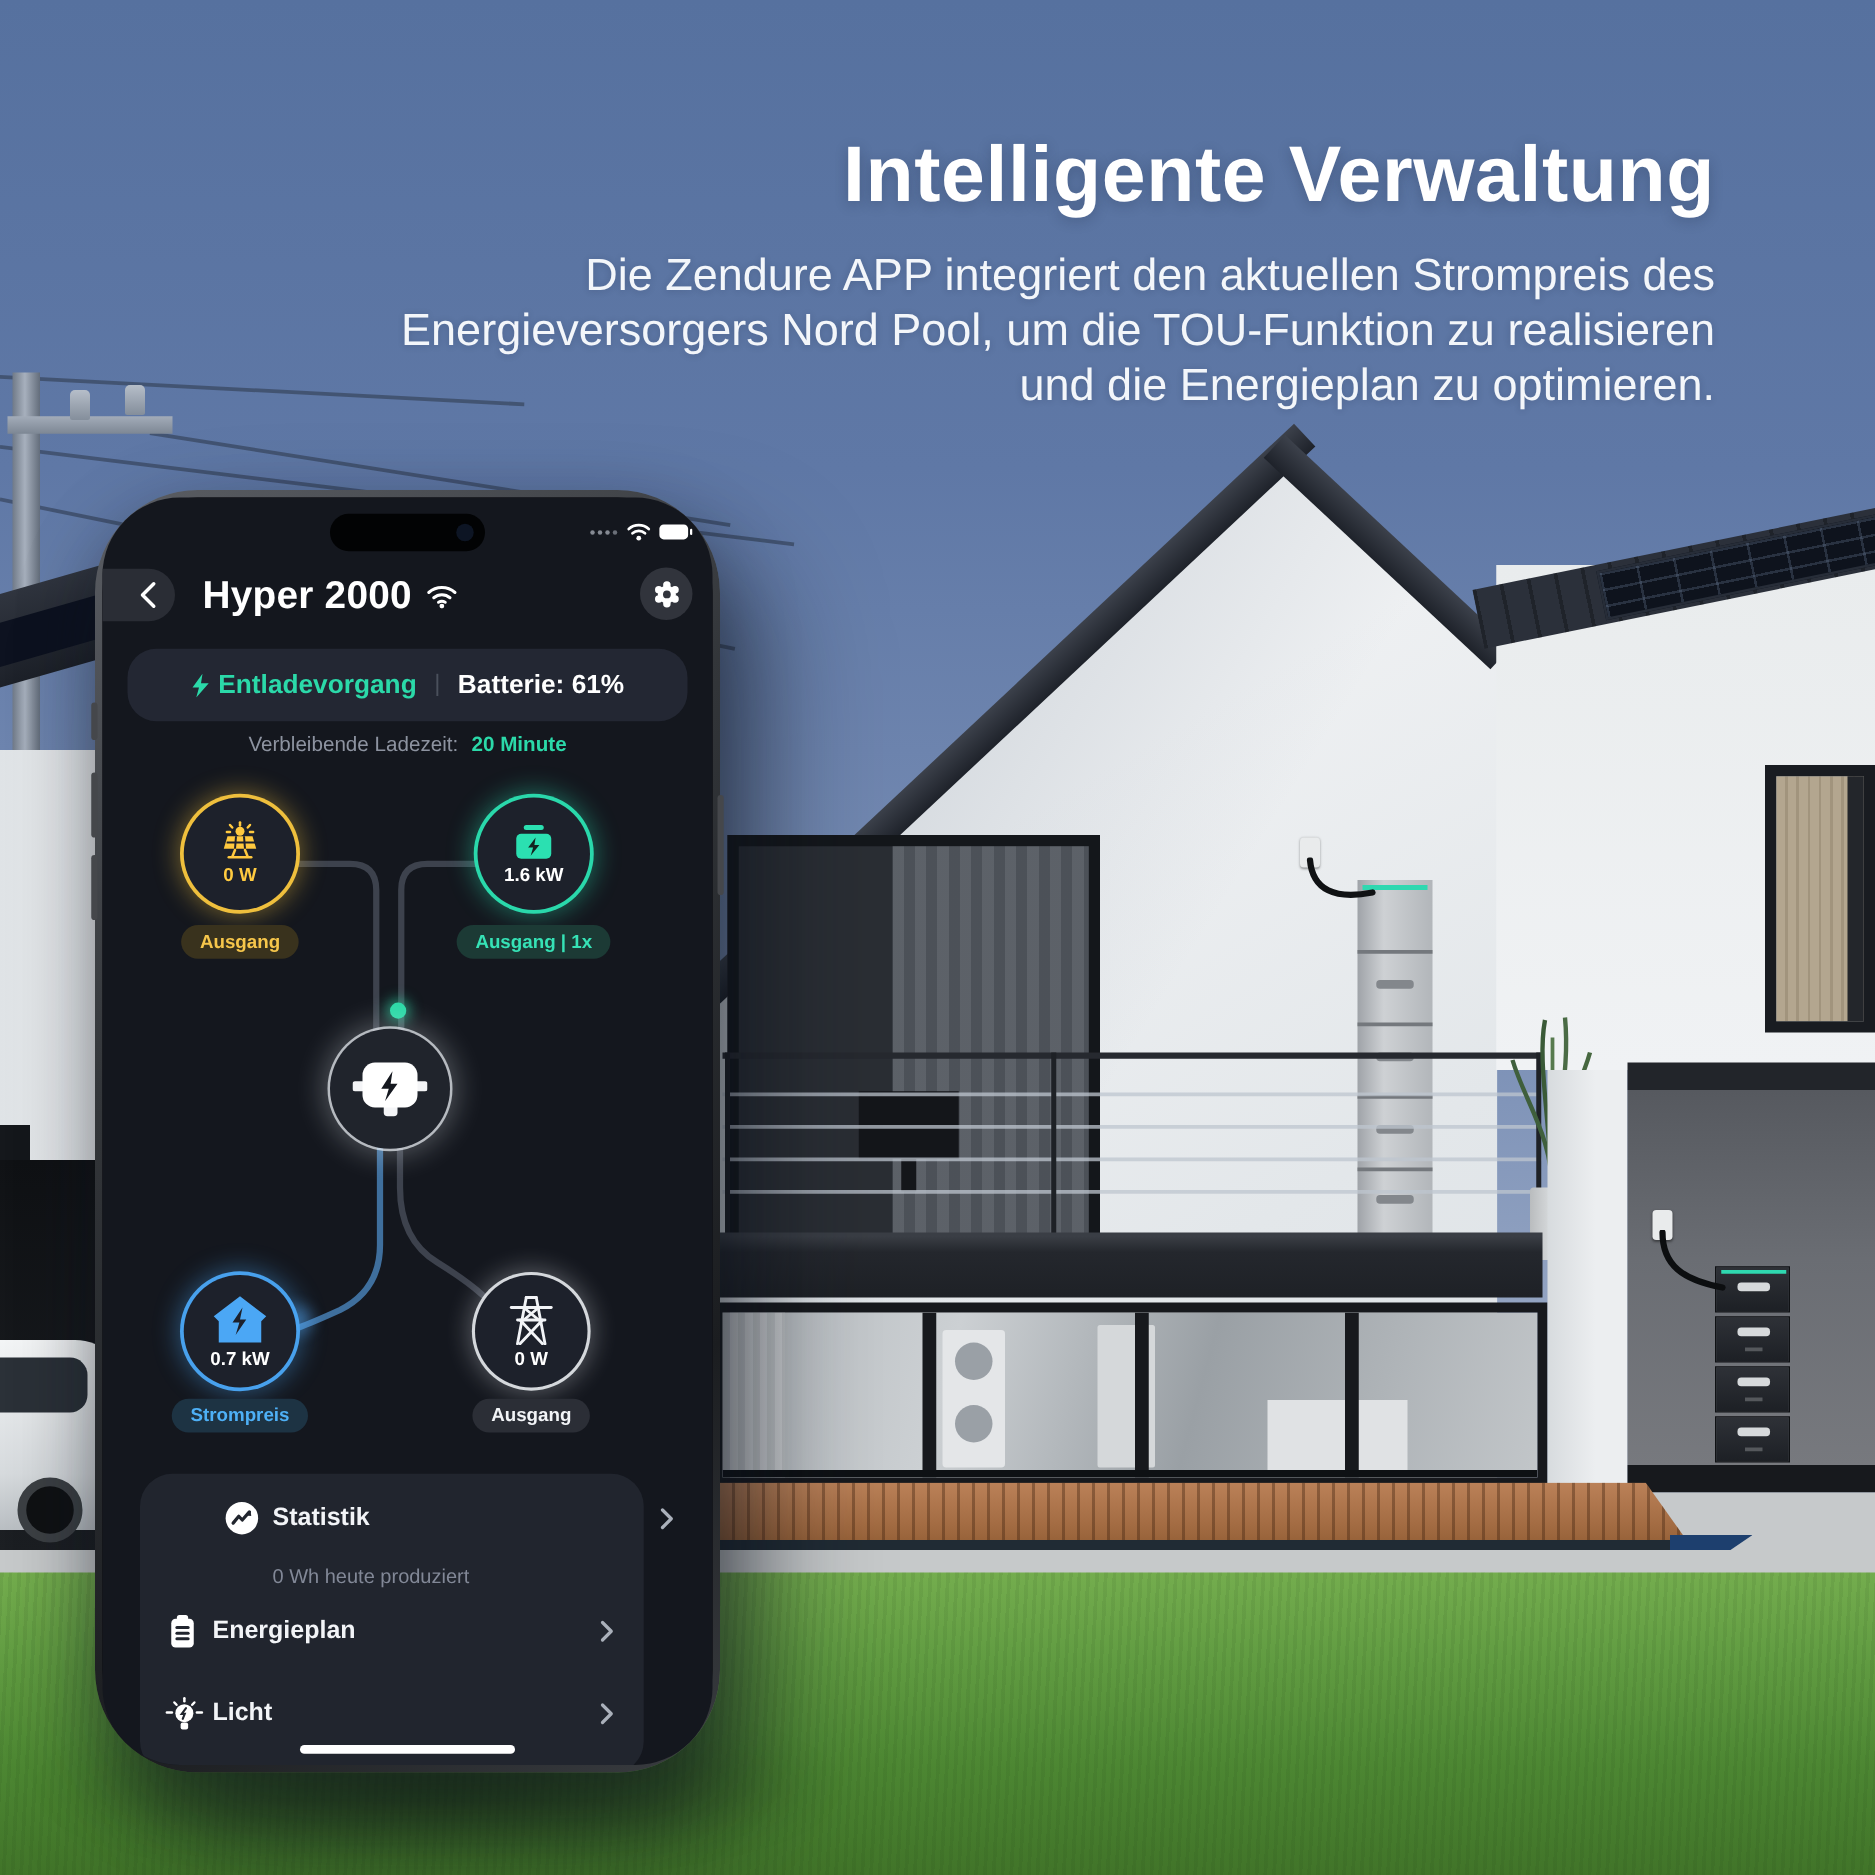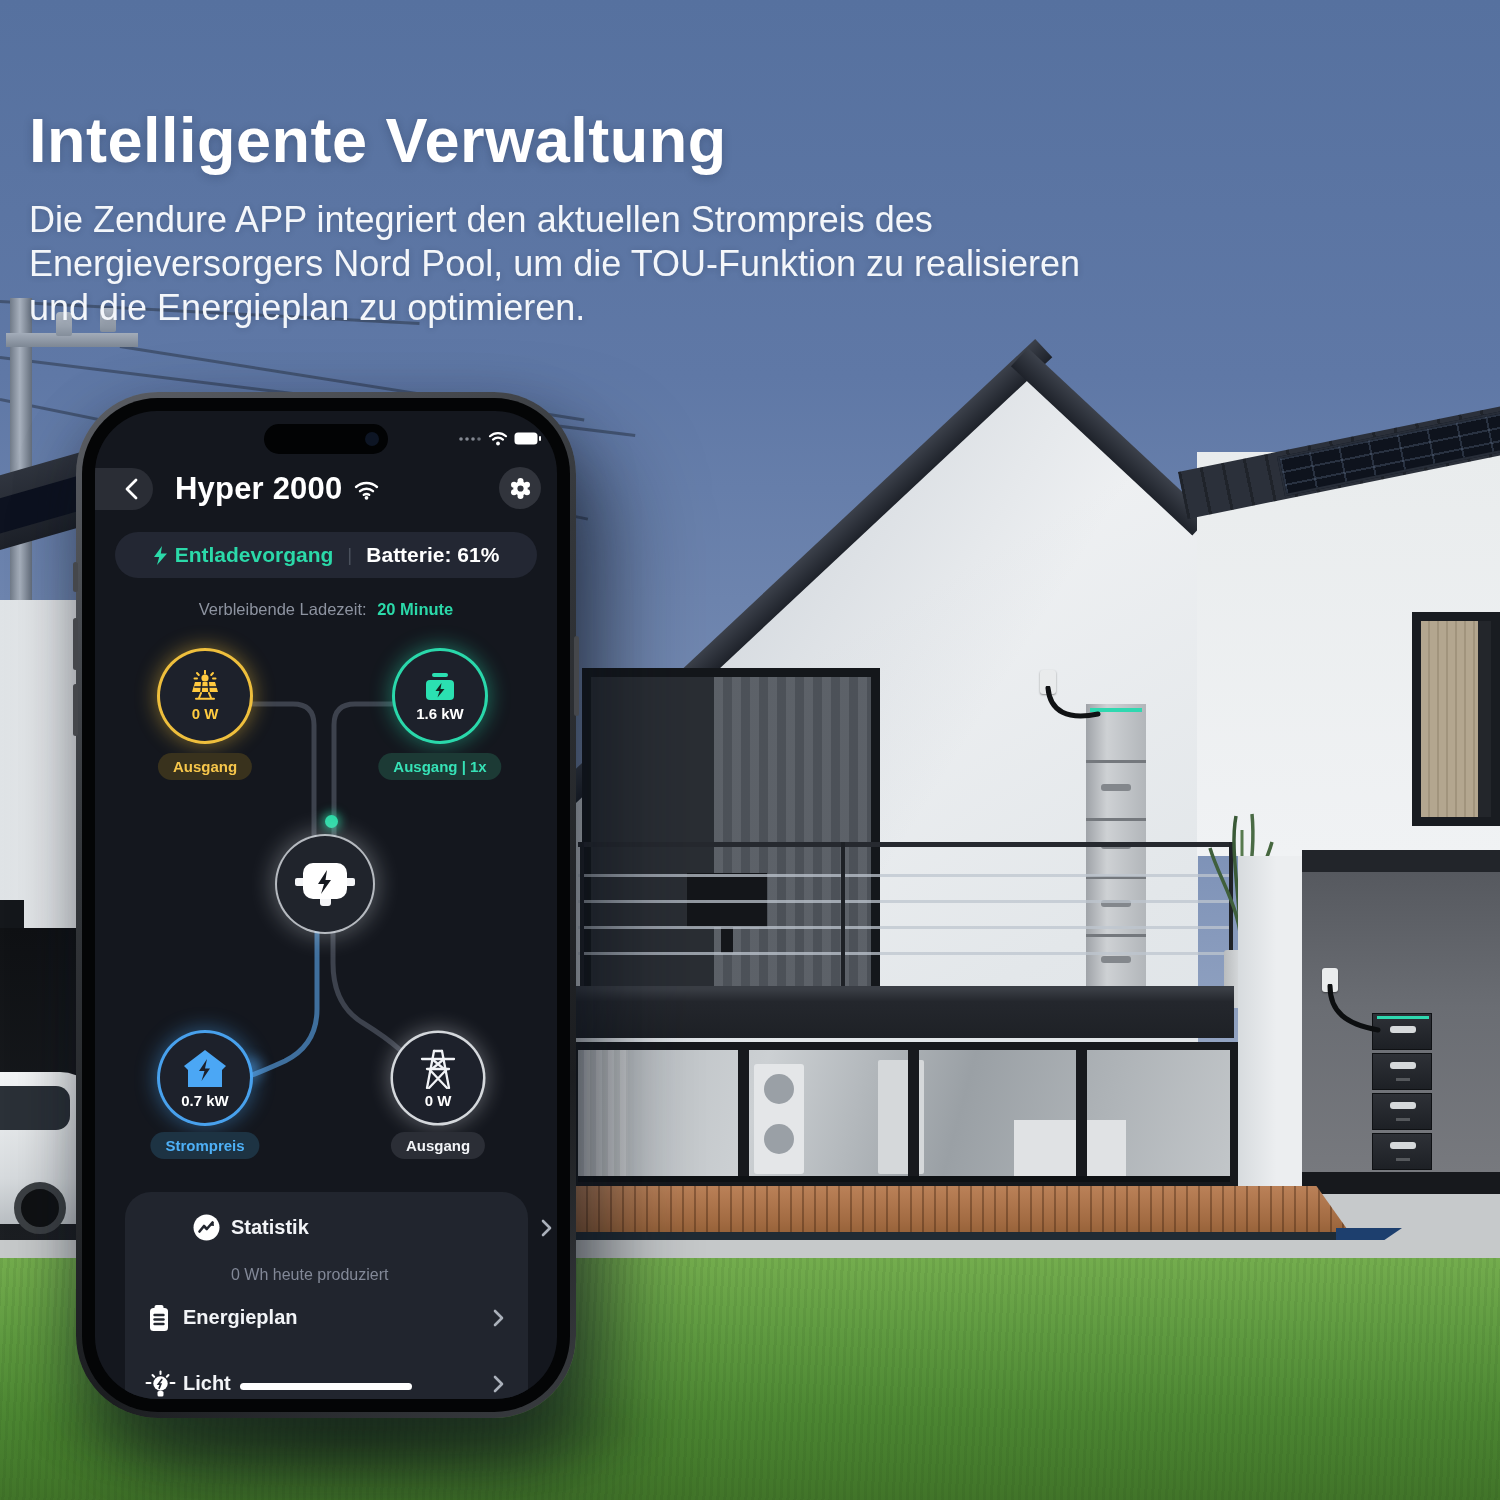--- a/index.html
+++ b/index.html
@@ -110,46 +110,46 @@
   .deck-planks{inset:0;background:repeating-linear-gradient(90deg,rgba(62,33,14,.38) 0 2px,transparent 2px 12px);}
   .deck-edge{left:562px;top:1232px;width:806px;height:10px;background:#202b34;}
   .pool-wedge{left:1336px;top:1228px;width:66px;height:18px;background:#1d3f6e;clip-path:polygon(0 0,100% 0,60% 100%,0 100%);}
   .concrete{left:0;top:1240px;width:1500px;height:24px;background:#c6c9ca;}
   .lawn{left:0;top:1258px;width:1500px;height:242px;
         background:linear-gradient(180deg,#74ad4e 0%,#609b41 30%,#4c8632 65%,#417429 100%);}
   .lawn-tex{inset:0;background:repeating-linear-gradient(93deg,rgba(25,55,18,.08) 0 3px,transparent 3px 7px);}
   .lawn-shade{left:30px;top:1370px;width:640px;height:120px;background:radial-gradient(ellipse at center,rgba(12,22,8,.45),transparent 70%);filter:blur(12px);}
 
   
-  .hero{left:0;top:0;width:1372px;text-align:left;color:#fff;z-index:6;margin-left:29px;}
+  .hero{left:0;top:0;width:1372px;text-align:right;color:#fff;z-index:6;}
   .hero-title{margin-top:104px;font-size:63px;font-weight:bold;letter-spacing:.5px;text-shadow:0 2px 10px rgba(20,30,55,.25);}
   .hero-sub{margin-top:22px;font-size:36px;line-height:44px;color:#f3f6fa;text-shadow:0 1px 6px rgba(20,30,55,.2);}
 
   
   .phone{left:76px;top:392px;width:500px;height:1026px;border-radius:82px;z-index:10;
          background:linear-gradient(145deg,#5b5e64,#33363a 35%,#1b1d20 75%,#3a3d41);
          box-shadow:36px 55px 90px rgba(12,18,28,.5),0 26px 60px rgba(12,18,28,.4);padding:6px;box-sizing:border-box;}
   .side-btn{background:#45474b;border-radius:3px;z-index:9;}
   .sb-action{left:-3px;top:170px;width:5px;height:30px;}
   .sb-vol1{left:-3px;top:226px;width:5px;height:52px;}
   .sb-vol2{left:-3px;top:292px;width:5px;height:52px;}
   .sb-power{right:-3px;top:244px;width:5px;height:80px;}
-  .bezel{width:100%;height:100%;border-radius:76px;background:#040506;padding:13px;box-sizing:border-box;}
+  .bezel{width:100%;height:100%;border-radius:76px;background:#040506;box-sizing:border-box;}
   .screen{position:relative;width:100%;height:100%;border-radius:62px;background:#14171e;overflow:hidden;color:#fff;}
 
   .island{left:50%;transform:translateX(-50%);top:13px;width:124px;height:30px;border-radius:16px;background:#020304;}
   .cam-dot{position:absolute;right:9px;top:8px;width:14px;height:14px;border-radius:50%;background:#0d1524;}
   .sb-icons{right:16px;top:20px;display:flex;align-items:center;gap:6px;}
 
   .back-pill{left:-26px;top:57px;width:84px;height:42px;border-radius:21px;background:#2a2d35;display:flex;align-items:center;justify-content:flex-end;padding-right:15px;box-sizing:border-box;}
   .hdr-titlewrap{left:80px;top:56px;height:44px;display:flex;align-items:center;gap:11px;}
   .hdr-title{font-size:31px;font-weight:bold;letter-spacing:.2px;}
   .gear-btn{right:16px;top:56px;width:42px;height:42px;border-radius:50%;background:#31343c;display:flex;align-items:center;justify-content:center;}
 
-  .status-pill{left:20px;right:20px;top:121px;height:46px;border-radius:23px;background:#232733;display:flex;align-items:center;justify-content:center;gap:7px;}
+  .status-pill{left:20px;right:20px;top:121px;height:58px;border-radius:23px;background:#232733;display:flex;align-items:center;justify-content:center;gap:7px;}
   .sp-mode{color:#2bd9a9;font-size:21px;font-weight:bold;}
   .sp-div{color:#4a505c;font-size:19px;margin:0 7px;}
   .sp-batt{color:#fff;font-size:21px;font-weight:bold;}
 
   .remaining{left:0;width:100%;top:189px;text-align:center;font-size:16.5px;}
   .rem-label{color:#8d93a0;}
   .rem-value{color:#2bd9a9;font-weight:bold;margin-left:6px;}
 
   .flow-svg{left:0;top:0;z-index:1;}
   .node{width:90px;height:90px;border-radius:50%;background:#1d212b;display:flex;flex-direction:column;align-items:center;justify-content:center;gap:3px;z-index:3;}

